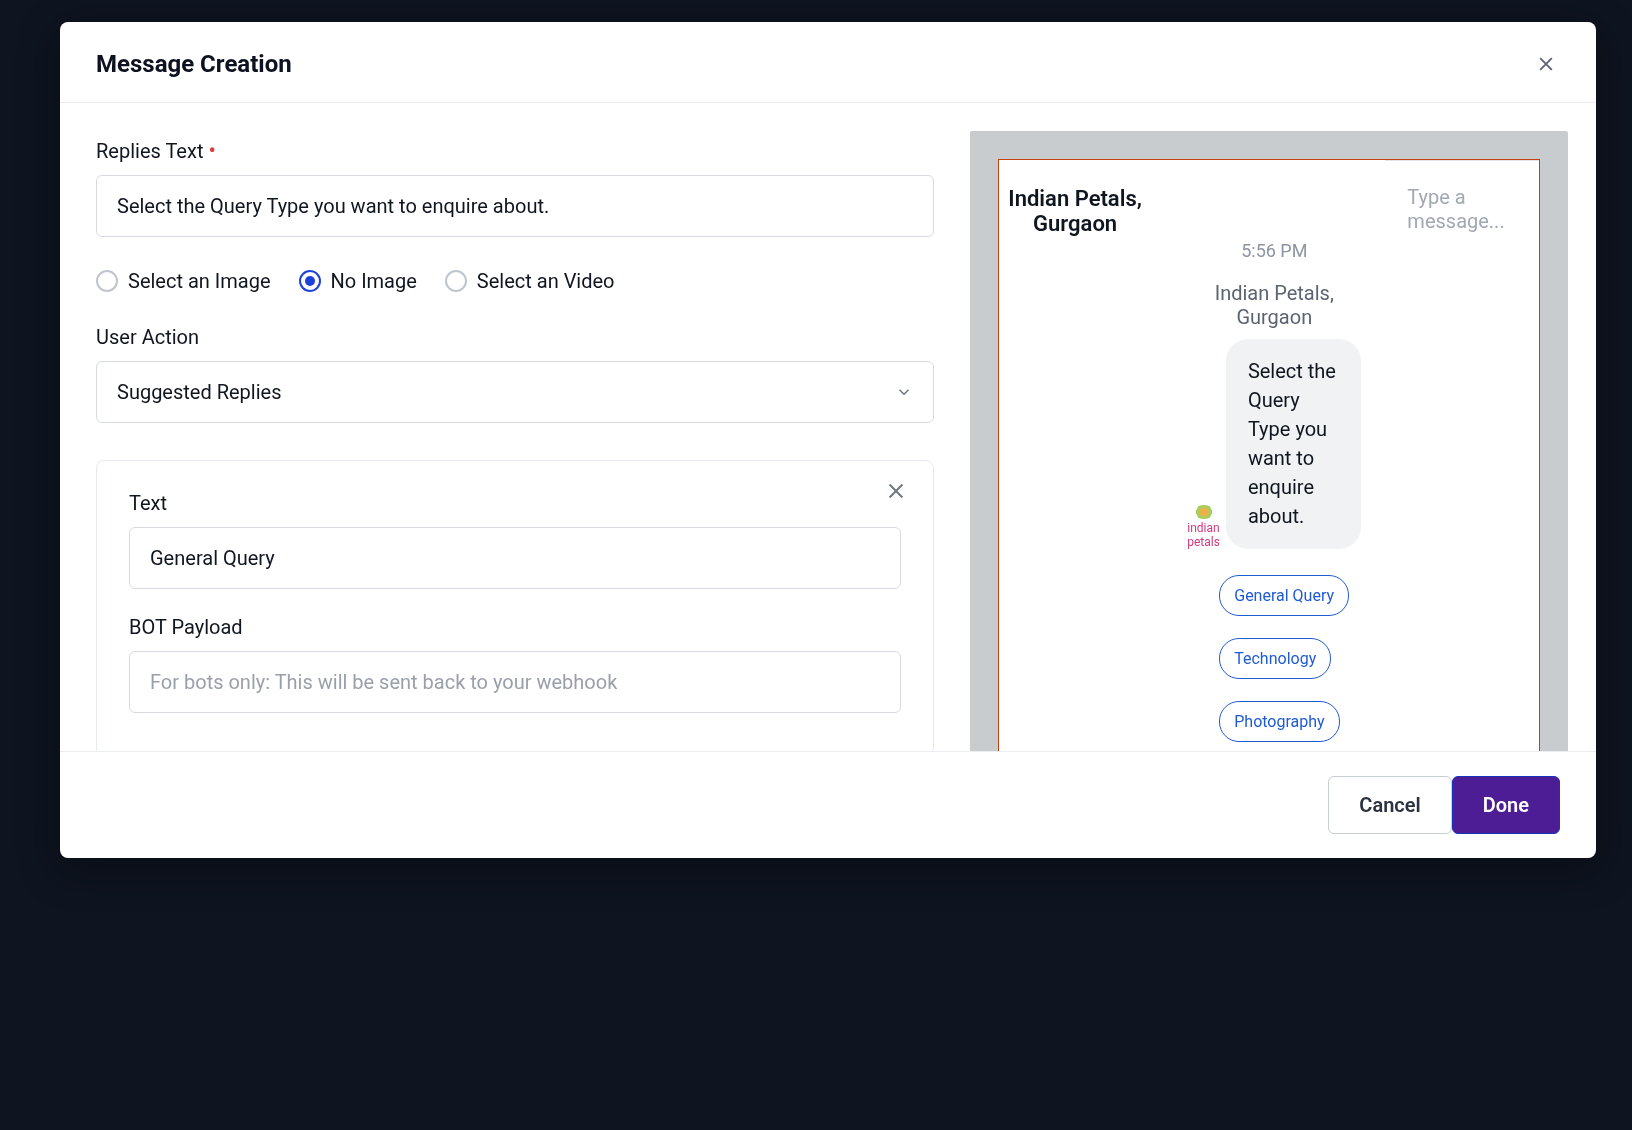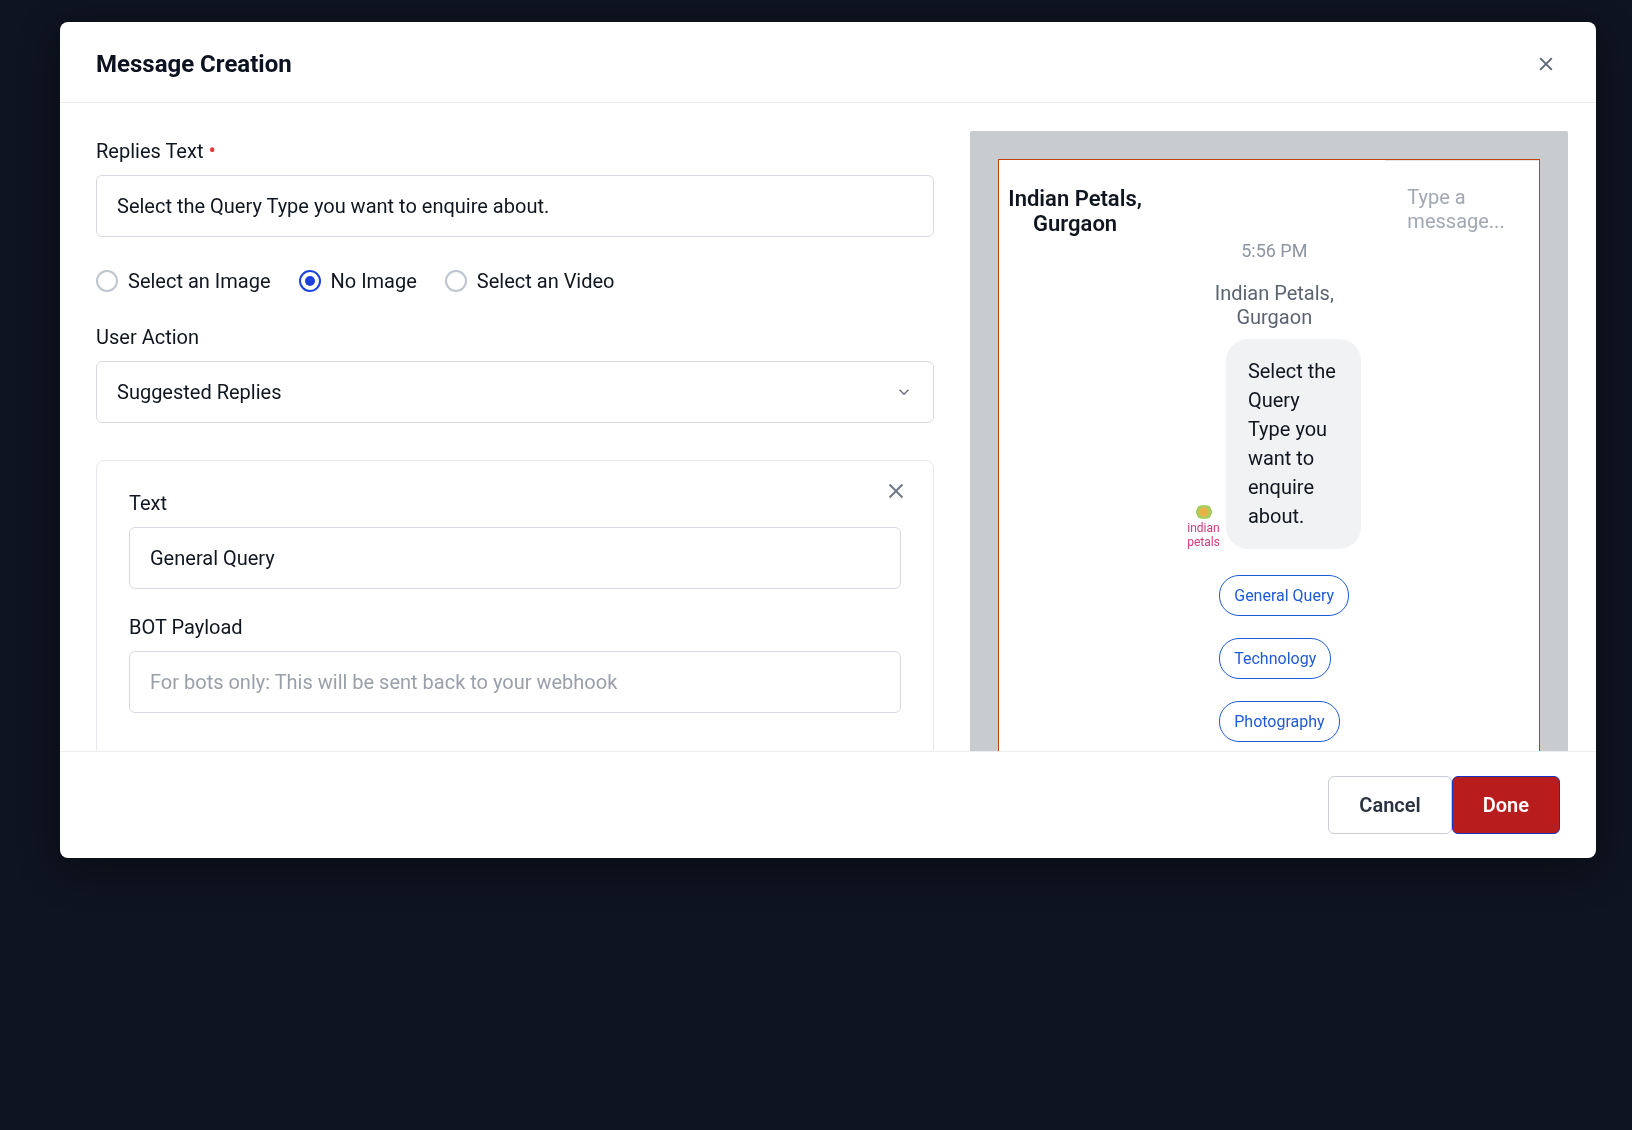--- a/index.html
+++ b/index.html
@@ -231,21 +231,21 @@
   padding: 16px 30px;
   cursor: pointer;
   font-family: inherit;
 }
 .btn-secondary {
   background: #fff;
   border: 1px solid #c9cdd5;
   color: #2b3340;
 }
 .btn-primary {
-  background: #b91c1c;
+  background: #4c1d95;
   border: 1px solid #1533be;
   color: #fff;
 }
 </style>
 </head>
 <body>
 
 <div class="modal">
   <div class="modal-header">
     <div class="modal-title">Message Creation</div>

